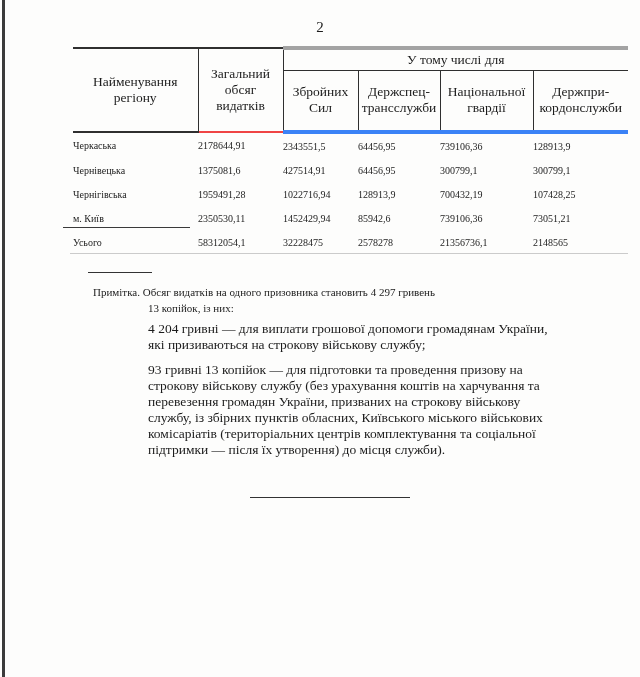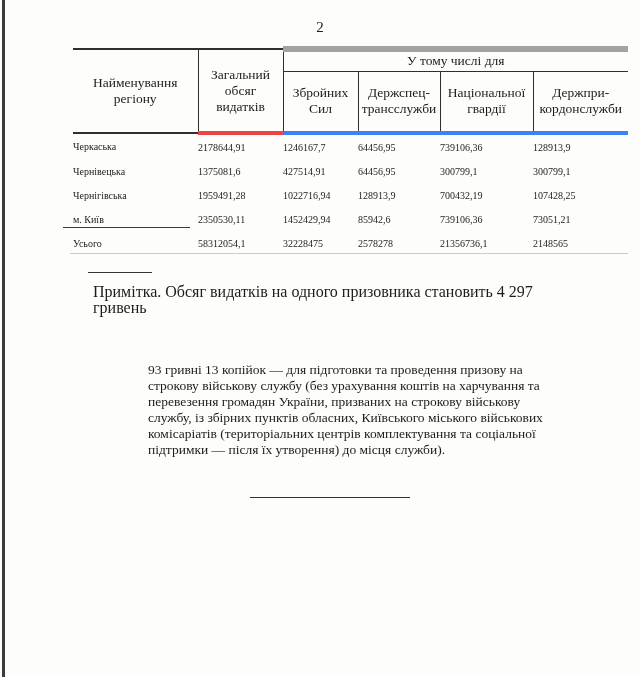--- a/index.html
+++ b/index.html
@@ -18,37 +18,37 @@
     border-collapse:collapse; table-layout:fixed;
   }
   table.budget th {
     font-weight:normal; font-size:13.5px; line-height:16px;
     text-align:center; vertical-align:middle; padding:0;
     white-space:pre-line;
   }
   tr.group-row { height:22px; }
   tr.sub-row   { height:62px; }
   .th-region { border-top:2px solid #2f2f2f; border-right:1.5px solid #2f2f2f; border-bottom:2px solid #2f2f2f; }
-  .th-total  { border-top:2px solid #2f2f2f; border-right:1.5px solid #2f2f2f; border-bottom:4px solid #ef4444;margin-top:22px; }
-  .th-group  { border-top:6px solid #a3a3a3; border-bottom:1.5px solid #2f2f2f; }
+  .th-total  { border-top:2px solid #2f2f2f; border-right:1.5px solid #2f2f2f; border-bottom:2px solid #ef4444;margin-top:22px; }
+  .th-group  { border-top:4px solid #a3a3a3; border-bottom:1.5px solid #2f2f2f; }
   .th-sub    { border-right:1.5px solid #2f2f2f; border-bottom:4px solid #3b82f6; }
   .th-sub.last { border-right:none; }
 
   table.budget td {
     font-size:10px; height:24px; padding:0;
     vertical-align:middle; text-align:left; white-space:nowrap;
   }
   td.region { text-align:left; padding-left:5px; }
 
   .kyiv-underline    { position:absolute; left:63px;  top:227px; width:127px; border-top:1.5px solid #3a3a3a; }
   .table-bottom-rule { position:absolute; left:70px;  top:253px; width:558px; border-top:1px solid #cbcbcb; }
   .note-sep          { position:absolute; left:88px;  top:272px; width:64px;  border-top:1.5px solid #333333; }
   .end-line          { position:absolute; left:250px; top:497px; width:160px; border-top:1.5px solid #333333; }
 
-  .note-intro { position:absolute; left:93px; top:284px; font-size:16px; line-height:16px; width:470px; }
+  .note-intro { position:absolute; left:93px; top:284px; font-size:11px; line-height:16px; width:470px; }
   .note-intro .line2 { padding-left:55px; }
   .note-item { position:absolute; left:148px; font-size:13.5px; line-height:16px; white-space:pre-line; width:420px; }
   .note-item.item1 { top:321px; }
   .note-item.item2 { top:362px; }
 </style>
 </head>
 <body>
 
 <div class="page">
   <div class="edge-line"></div>
@@ -81,21 +81,21 @@
         <th class="th-sub">Національної
 гвардії</th>
         <th class="th-sub last">Держпри-
 кордонслужби</th>
       </tr>
     </thead>
     <tbody>
       <tr>
         <td class="region">Черкаська</td>
         <td>2178644,91</td>
-        <td>1246167,7</td>
+        <td>2343551,5</td>
         <td>64456,95</td>
         <td>739106,36</td>
         <td>128913,9</td>
       </tr>
       <tr>
         <td class="region">Чернівецька</td>
         <td>1375081,6</td>
         <td>427514,91</td>
         <td>64456,95</td>
         <td>300799,1</td>
@@ -127,22 +127,25 @@
       </tr>
     </tbody>
   </table>
 
   <div class="kyiv-underline"></div>
   <div class="table-bottom-rule"></div>
   <div class="note-sep"></div>
 
   <div class="note-intro">
     <div class="line1">Примітка. Обсяг видатків на одного призовника становить 4 297 гривень</div>
+    <div class="line2">13 копійок, із них:</div>
   </div>
 
+  <div class="note-item item1">4 204 гривні — для виплати грошової допомоги громадянам України,
+які призиваються на строкову військову службу;</div>
   <div class="note-item item2">93 гривні 13 копійок — для підготовки та проведення призову на
 строкову військову службу (без урахування коштів на харчування та
 перевезення громадян України, призваних на строкову військову
 службу, із збірних пунктів обласних, Київського міського військових
 комісаріатів (територіальних центрів комплектування та соціальної
 підтримки — після їх утворення) до місця служби).</div>
 
   <div class="end-line"></div>
 </div>
 

